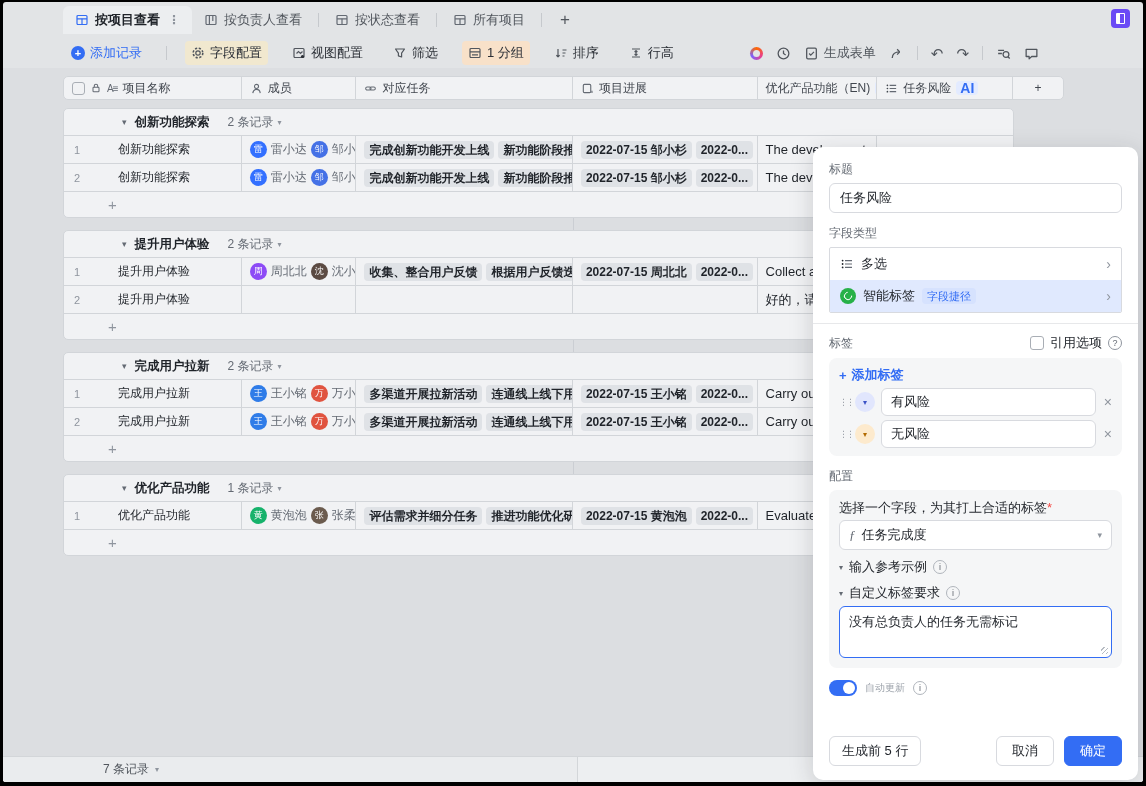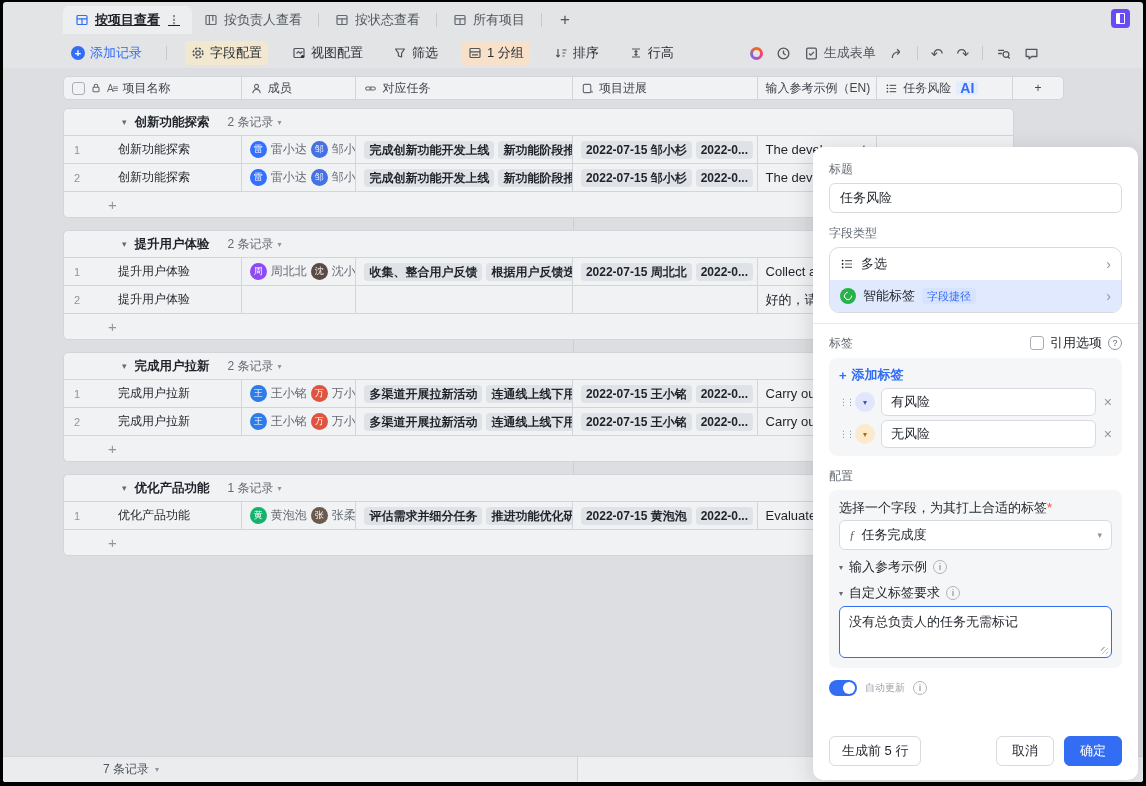--- a/index.html
+++ b/index.html
@@ -7,21 +7,21 @@
     --line:#d2d5d9; --row:#f1f2f4; --canvas:#dcdee1; --chipbg:#dfe2e6;
     --panel-line:#d8dadf; --graybox:#f5f6f7;
   }
   *{box-sizing:border-box;margin:0;padding:0;font-family:"Liberation Sans","DejaVu Sans",sans-serif;}
   html,body{width:1146px;height:786px;overflow:hidden;background:#000;}
   .window{position:absolute;inset:2px 3px 4px 3px;background:#e2e4e6;overflow:hidden;border-radius:3px;}
 
   
   .tabbar{height:36px;display:flex;align-items:center;padding-left:60px;position:relative;}
   .vtab{display:flex;align-items:center;gap:6px;font-size:13px;color:#51565d;padding:0 12px;height:28px;white-space:nowrap;}
-  .vtab.active{color:var(--text);font-weight:bold;background:#eceef0;border-radius:6px 6px 0 0;text-decoration:underline;}
+  .vtab.active{color:var(--text);font-weight:bold;background:#eceef0;border-radius:6px 6px 0 0;}
   .vtab .ticon{color:#646a73;}
   .vtab.active .ticon{color:var(--blue);}
   .tmore{color:#8f959e;font-size:12px;margin-left:2px;}
   .tsep{width:1px;height:14px;background:#c6c9cd;margin:0 4px;}
   .tab-add{color:#51565d;font-size:17px;padding:0 14px;}
   .sidebar-toggle{position:absolute;right:13px;top:7px;width:19px;height:19px;border-radius:4px;background:#6a4af5;display:flex;align-items:center;justify-content:center;}
   .sidebar-toggle .bk{width:9px;height:11px;border:1.5px solid #fff;border-radius:1px;border-left-width:4px;}
 
   
   .toolbar{height:30px;display:flex;align-items:center;padding-left:62px;position:relative;}
@@ -73,21 +73,21 @@
   .plus{color:#8f959e;font-size:15px;}
 
   .footer-bar{position:absolute;left:0;right:0;bottom:0;height:26px;background:#edeff1;border-top:1px solid #d3d6d9;display:flex;align-items:center;}
   .footer-left{width:575px;height:100%;border-right:1px solid #d3d6d9;display:flex;align-items:center;background:#eaecee;}
   .fcount{margin-left:100px;font-size:12px;color:#51565d;display:flex;gap:6px;align-items:center;}
 
   
   .panel{position:absolute;left:810px;top:97px;width:325px;height:633px;background:#fff;border-radius:10px;box-shadow:0 6px 24px rgba(31,35,41,.18);z-index:10;padding:14px 16px;display:flex;flex-direction:column;margin-top:48px;}
   .plabel{font-size:12px;color:var(--text2);line-height:16px;}
   .pinput{margin-top:6px;height:30px;border:1px solid var(--panel-line);border-radius:6px;display:flex;align-items:center;padding:0 10px;font-size:13px;color:var(--text);}
-  .typebox{margin-top:6px;border:1px solid var(--panel-line);border-radius:10px;overflow:hidden;}
+  .typebox{margin-top:6px;border:1px solid var(--panel-line);border-radius:2px;overflow:hidden;}
   .typerow{height:32px;display:flex;align-items:center;padding:0 10px;gap:7px;font-size:13px;color:var(--text);}
   .typerow.sel{background:#e0e9fe;}
   .chev{margin-left:auto;color:#8f959e;font-size:14px;}
   .swirl{width:16px;height:16px;border-radius:50%;background:#27b148;position:relative;flex:none;}
   .swirl::after{content:"";position:absolute;inset:4px;border:1.8px solid #fff;border-top-color:transparent;border-radius:50%;transform:rotate(40deg);}
   .scbadge{background:#d6e2fe;color:var(--blue);font-size:11px;border-radius:4px;padding:1px 5px;line-height:14px;}
   .pdivider{height:1px;background:#e7e8ea;margin:10px -16px 0;}
   .tagshead{margin-top:10px;display:flex;align-items:center;}
   .refopt{margin-left:auto;display:flex;align-items:center;gap:6px;font-size:13px;color:var(--text);}
   .qmark{width:14px;height:14px;border:1px solid #8f959e;border-radius:50%;font-size:9px;color:#646a73;display:flex;align-items:center;justify-content:center;}
@@ -343,21 +343,21 @@
             </svg>
           <span>对应任务</span>
         </div>
         <div class="hcell c4">
           <svg width="13" height="13">
               <use href="#i-progress"></use>
             </svg>
           <span>项目进展</span>
         </div>
         <div class="hcell c5">
-          <span>输入参考示例（EN)</span>
+          <span>优化产品功能（EN)</span>
           <span class="ai-badge">AI</span>
         </div>
         <div class="hcell c6">
           <svg width="13" height="13">
               <use href="#i-list"></use>
             </svg>
           <span>任务风险</span>
           <span class="ai-badge">AI</span>
         </div>
         <div class="hcell c7">+</div>

